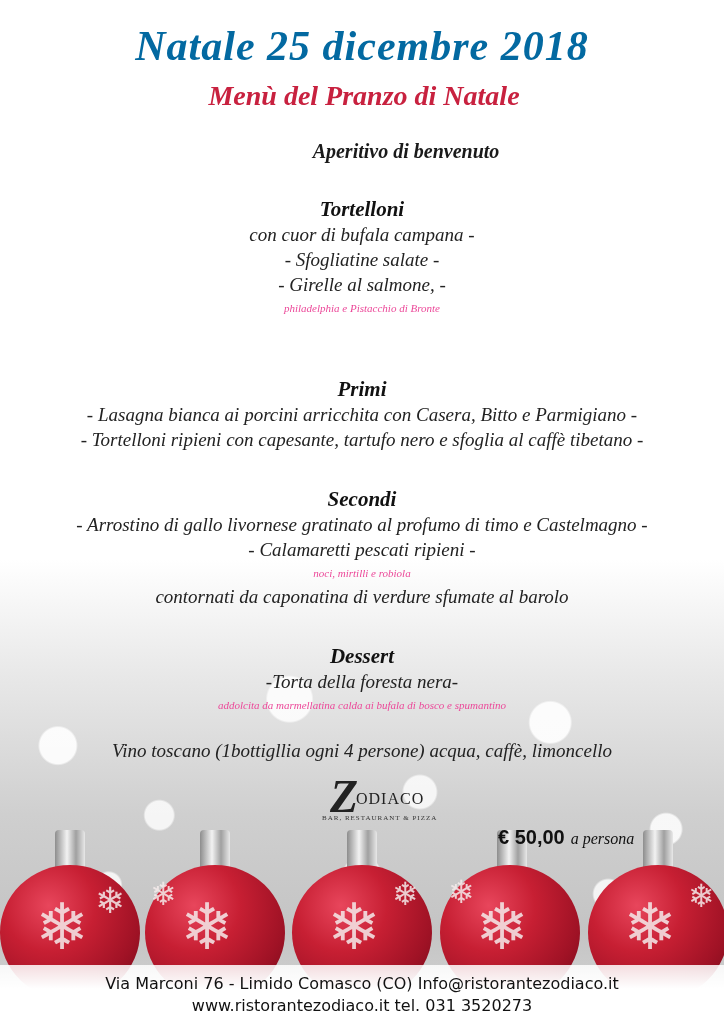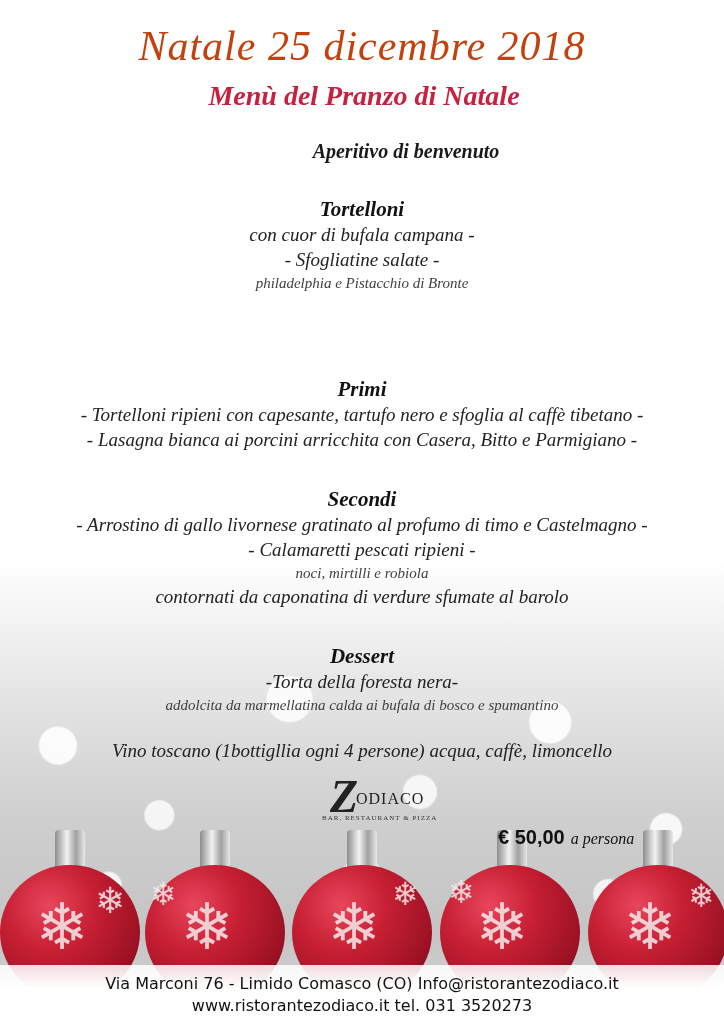--- a/index.html
+++ b/index.html
@@ -18,38 +18,38 @@
       radial-gradient(circle at 58% 50%, rgba(255,255,255,0.8) 0 16px, transparent 18px),
       radial-gradient(circle at 76% 35%, rgba(255,255,255,0.9) 0 20px, transparent 22px),
       radial-gradient(circle at 92% 58%, rgba(255,255,255,0.85) 0 15px, transparent 17px),
       radial-gradient(circle at 15% 70%, rgba(255,255,255,0.8) 0 12px, transparent 14px),
       radial-gradient(circle at 50% 68%, rgba(255,255,255,0.85) 0 18px, transparent 20px),
       radial-gradient(circle at 84% 72%, rgba(255,255,255,0.8) 0 14px, transparent 16px),
       linear-gradient(to bottom, #ffffff 0%, #e8e8e8 25%, #cfcfcf 55%, #c4c4c4 80%, #d6d6d6 100%);
   }
   .title {
     position: absolute; top: 22px; left: 0; width: 724px; text-align: center;
-    font-size: 42px; font-style: italic; font-weight: normal; color: #c2410c;
+    font-size: 42px; font-style: italic; font-weight: bold; color: #0369a1;
     letter-spacing: 1px;
   }
   .subtitle {
     position: absolute; top: 80px; left: 0; width: 724px; text-align: center;
     font-size: 28px; font-style: italic; font-weight: bold; color: #c8213f;
     padding-left: 4px; box-sizing: border-box;
   }
   .aperitivo {
     position: absolute; top: 140px; left: 0; width: 724px; text-align: center;
     font-size: 20px; font-style: italic; font-weight: bold; padding-left: 44px;
   }
   .section { position: absolute; left: 0; width: 724px; text-align: center; }
   .section h2 {
     margin: 0; font-size: 21px; font-style: italic; font-weight: bold; color: #111; line-height: 26px;
   }
   .section .line { font-size: 19px; font-style: italic; line-height: 25px; color: #222; }
-  .section .small { font-size: 15px; font-style: italic; line-height: 22px; color: #404040; }
+  .section .small { font-size: 11px; font-style: italic; line-height: 22px; color: #ec4899; }
   .wine {
     position: absolute; top: 740px; left: 0; width: 724px; text-align: center;
     font-size: 19px; font-style: italic; color: #222;
   }
   .logo {
     position: absolute; top: 776px; left: 300px; width: 140px; height: 50px; text-align: center;
   }
   .logo .z { position: absolute; left: 30px; top: -6px; font-size: 46px; font-style: italic; font-weight: bold; color: #222; }
   .logo .name { position: absolute; left: 56px; top: 14px; font-size: 16px; letter-spacing: 1px; color: #222; }
   .logo .tag { position: absolute; left: 22px; top: 38px; font-size: 7px; letter-spacing: 1px; color: #333; }
@@ -80,27 +80,28 @@
 <div class="bokeh"></div>
 
 <div class="title">Natale 25 dicembre 2018</div>
 <div class="subtitle">Menù del Pranzo di Natale</div>
 <div class="aperitivo">Aperitivo di benvenuto</div>
 
 <div class="section" style="top:196px;">
   <h2>Tortelloni</h2>
   <div class="line">con cuor di bufala campana -</div>
   <div class="line">- Sfogliatine salate -</div>
+  <div class="line">- Girelle al salmone, -</div>
   <div class="small">philadelphia e Pistacchio di Bronte</div>
 </div>
 
 <div class="section" style="top:376px;">
   <h2>Primi</h2>
+  <div class="line">- Lasagna bianca ai porcini arricchita con Casera, Bitto e Parmigiano -</div>
   <div class="line">- Tortelloni ripieni con capesante, tartufo nero e sfoglia al caffè tibetano -</div>
-  <div class="line">- Lasagna bianca ai porcini arricchita con Casera, Bitto e Parmigiano -</div>
 </div>
 
 <div class="section" style="top:486px;">
   <h2>Secondi</h2>
   <div class="line">- Arrostino di gallo livornese gratinato al profumo di timo e Castelmagno -</div>
   <div class="line">- Calamaretti pescati ripieni -</div>
   <div class="small">noci, mirtilli e robiola</div>
   <div class="line">contornati da caponatina di verdure sfumate al barolo</div>
 </div>
 

